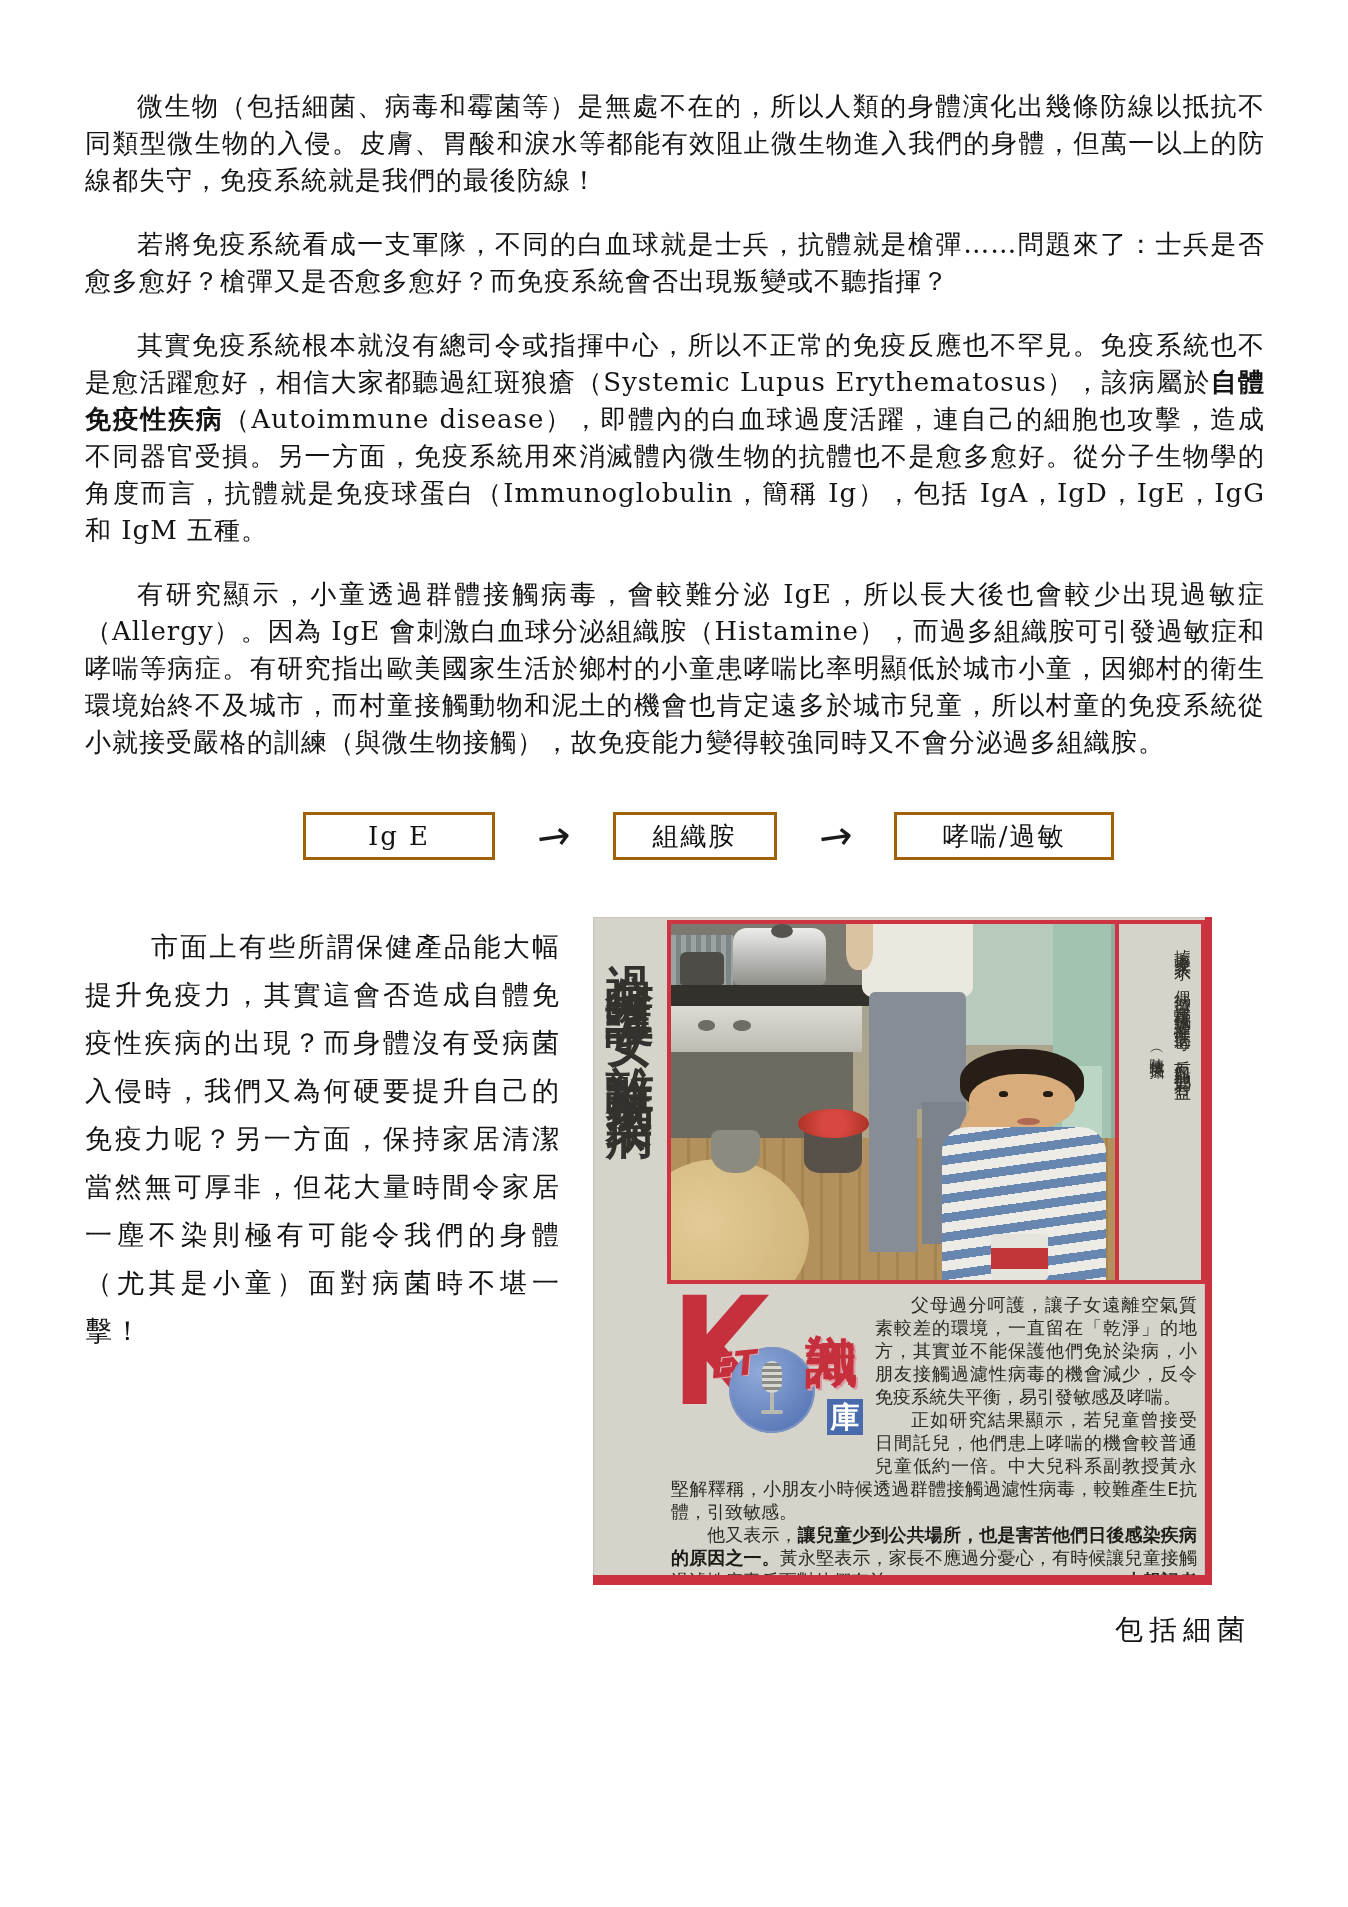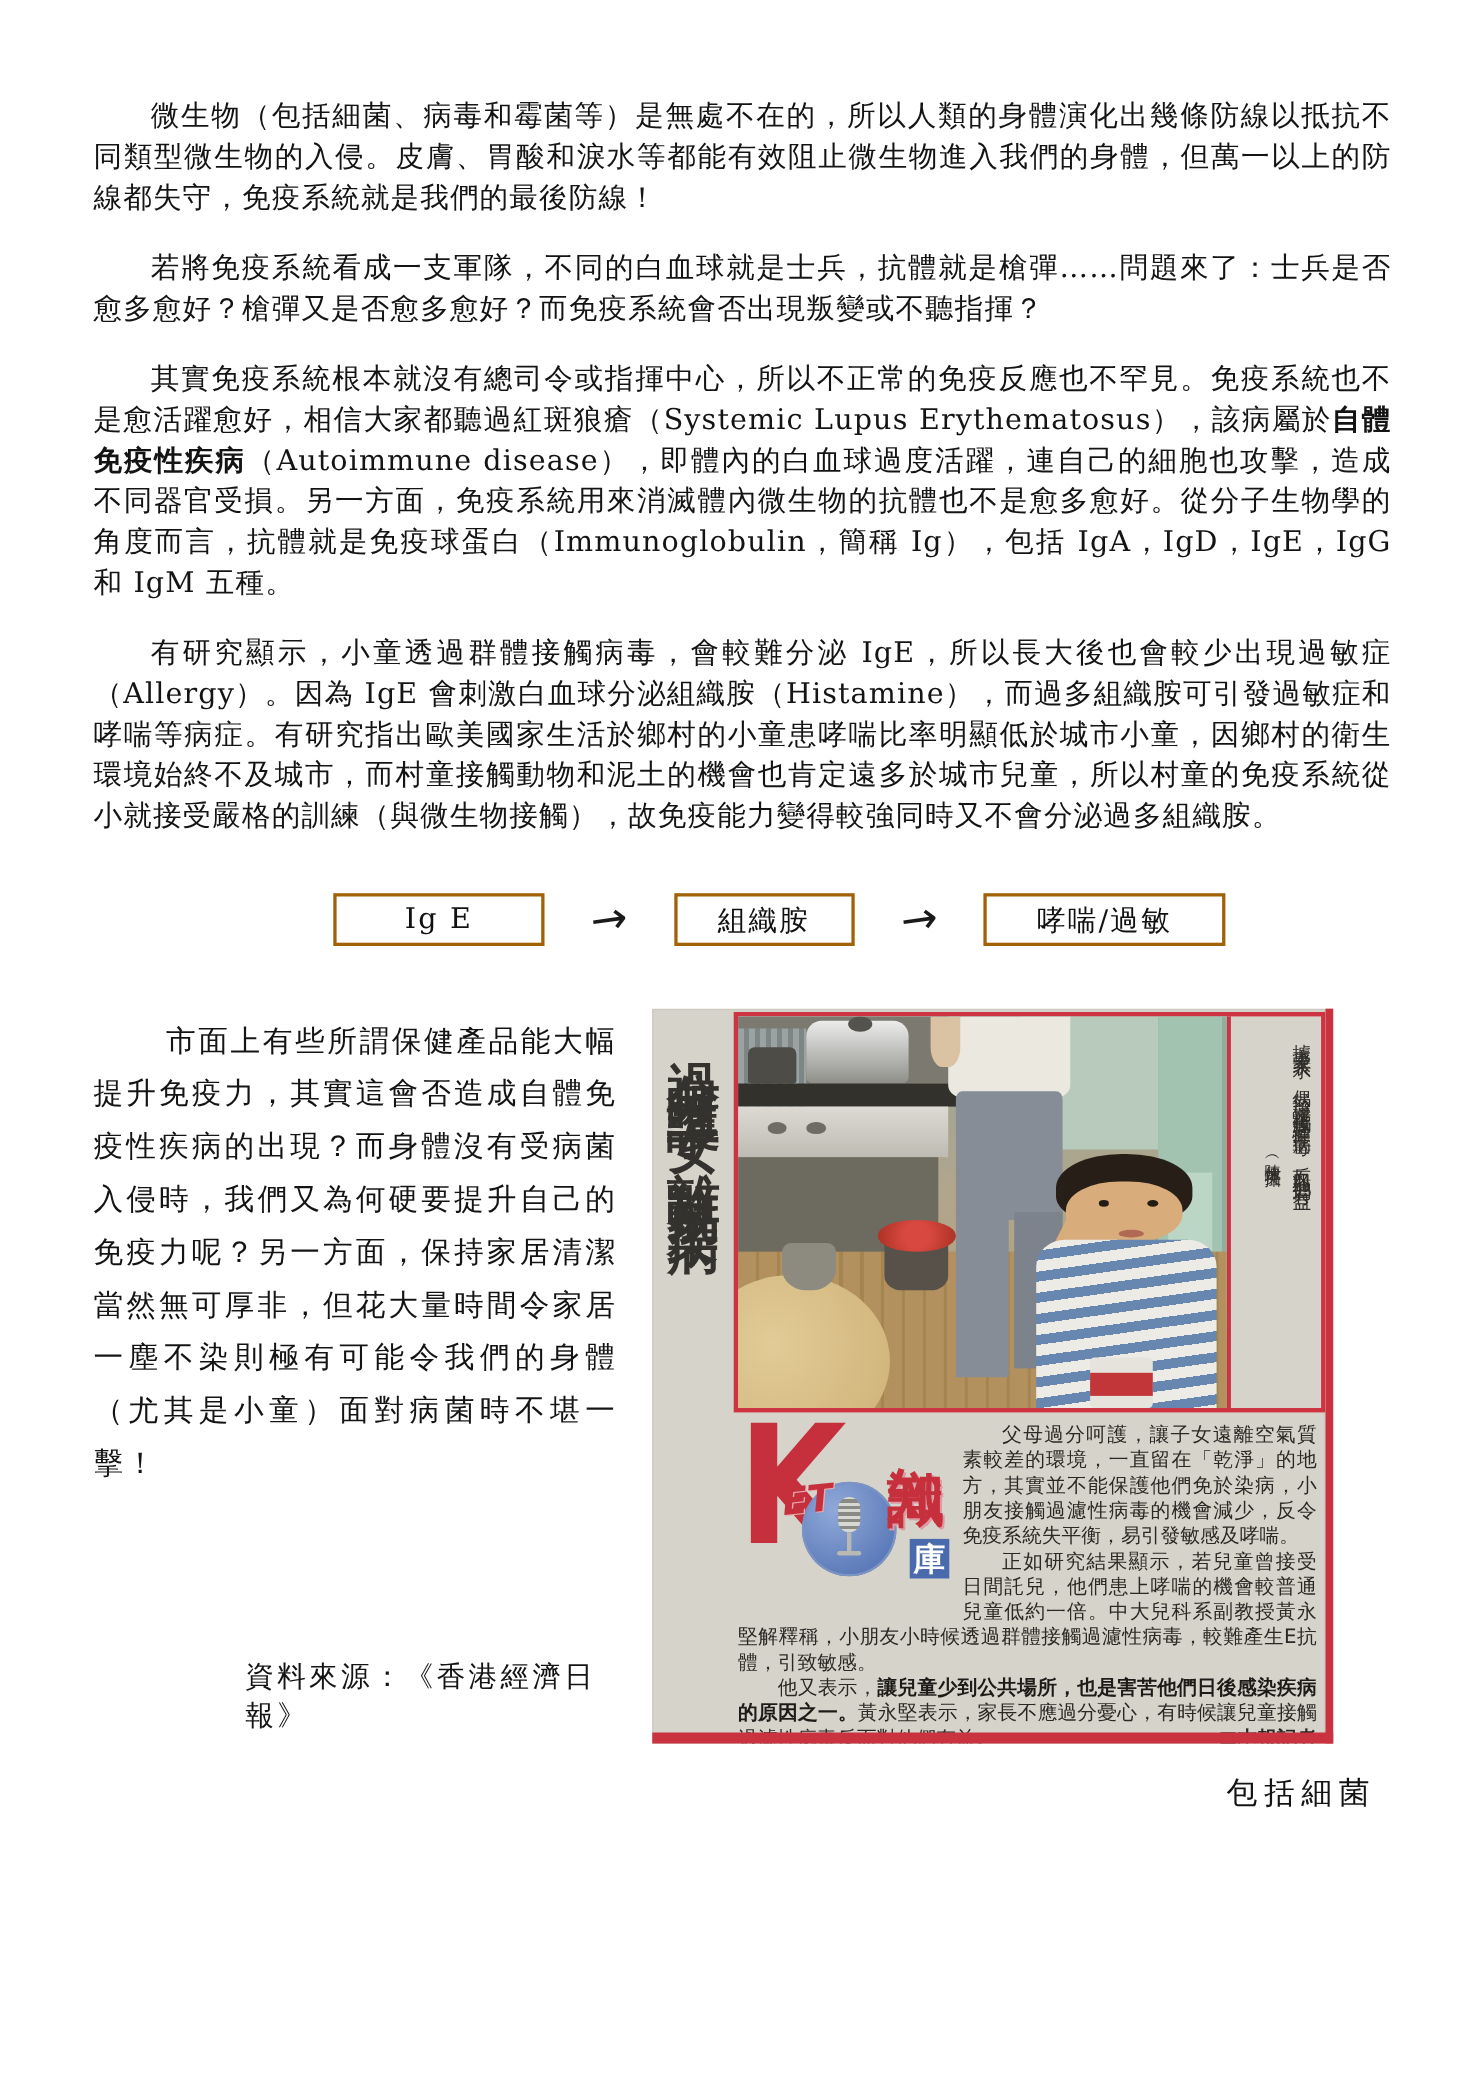--- a/index.html
+++ b/index.html
@@ -251,21 +251,20 @@
     <div class="farrow">→</div>
     <div class="fbox b2">組織胺</div>
     <div class="farrow">→</div>
     <div class="fbox b3">哮喘/過敏</div>
   </div>
 
   <div class="bottom-row">
 
     <div class="left-col">
       <p class="side-para">市面上有些所謂保健產品能大幅提升免疫力，其實這會否造成自體免疫性疾病的出現？而身體沒有受病菌入侵時，我們又為何硬要提升自己的免疫力呢？另一方面，保持家居清潔當然無可厚非，但花大量時間令家居一塵不染則極有可能令我們的身體（尤其是小童）面對病菌時不堪一擊！</p>
-      <p class="source-note">資料來源：《香港經濟日報》</p>
     </div>
 
     <div class="clipping">
 
       <div class="headline-col">
         <span class="hl">過分呵護子女</span>
         <span class="hl">離群易染病</span>
       </div>
 
       <div class="clip-main">

